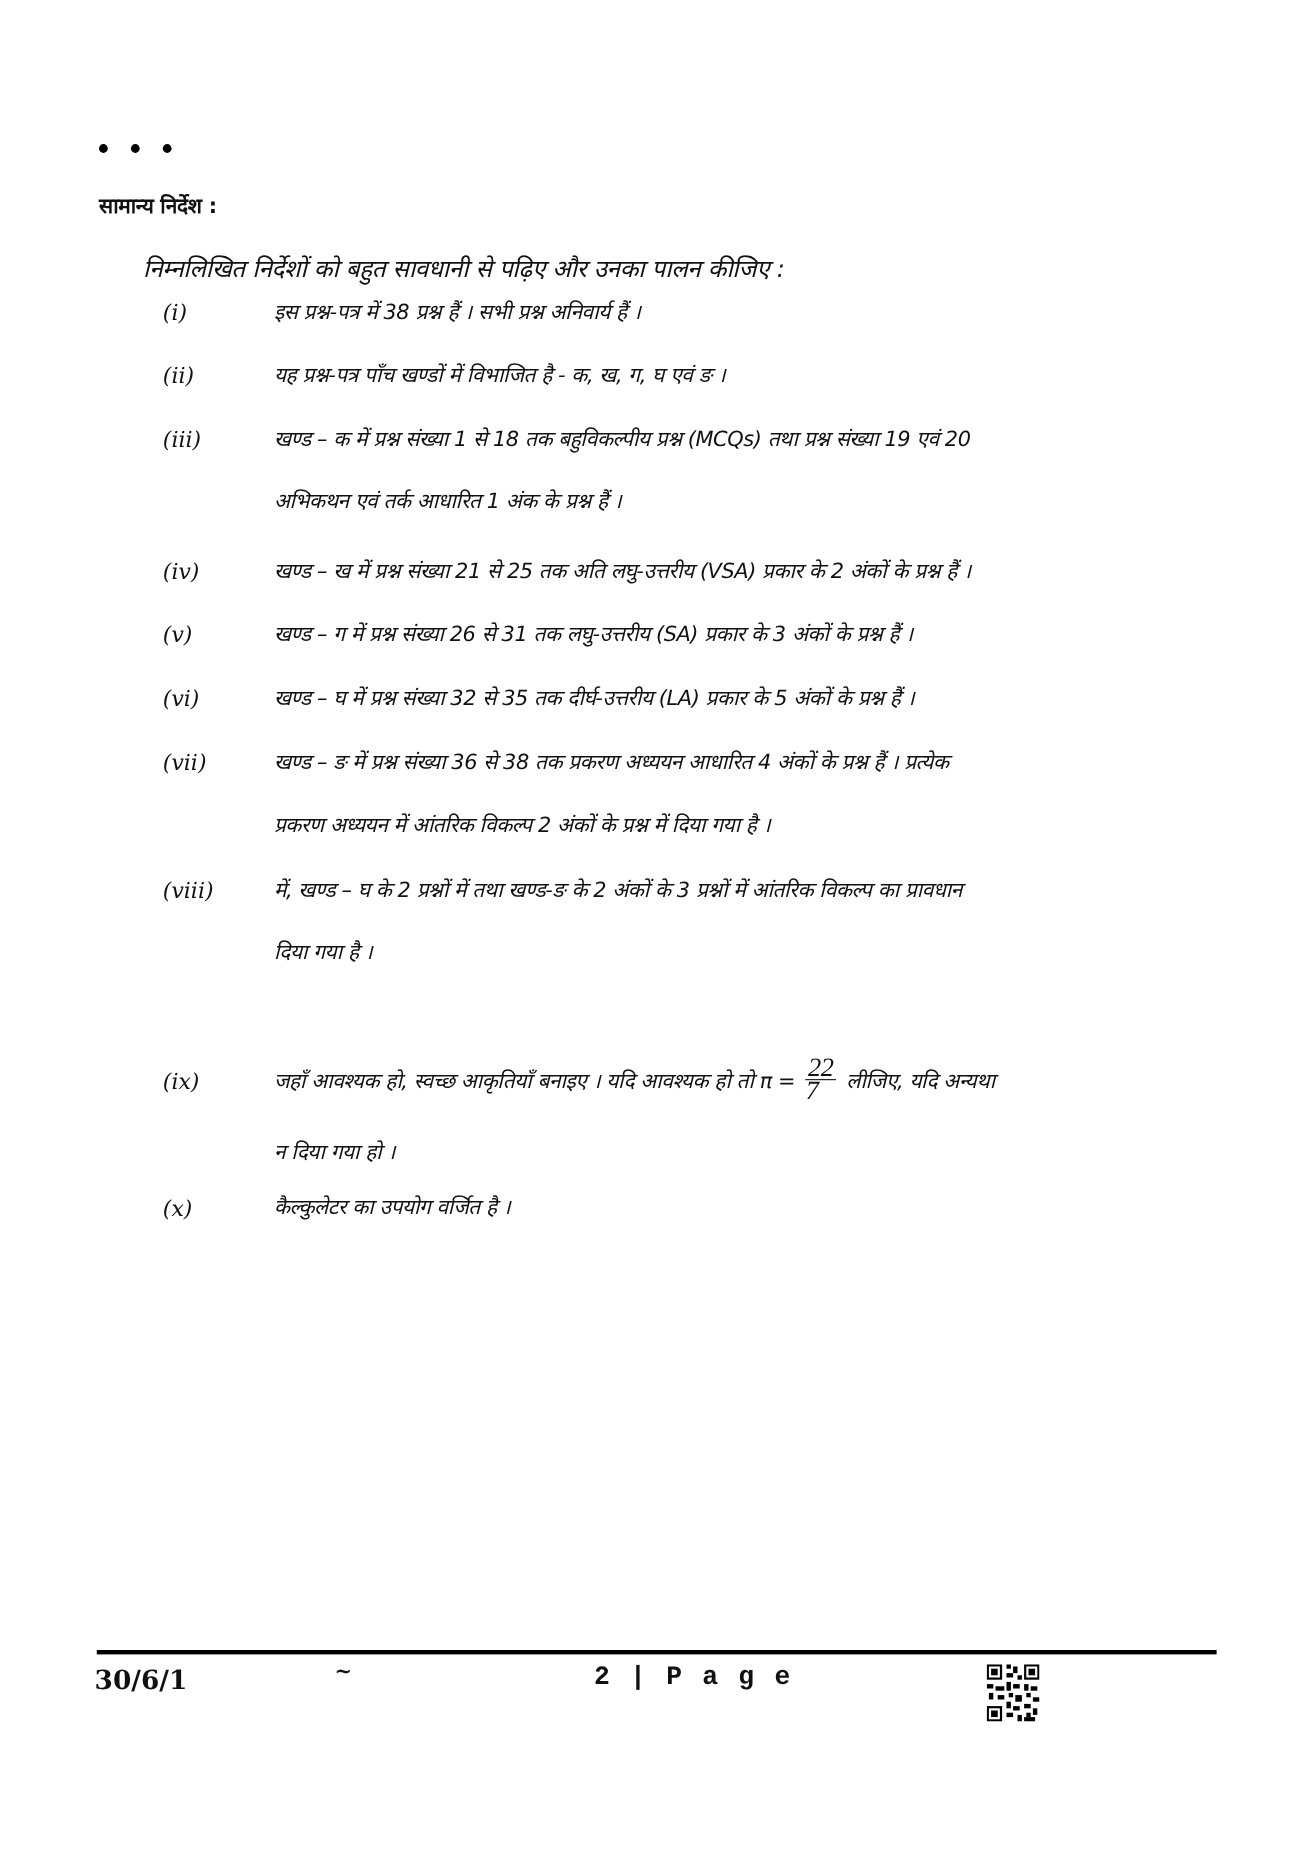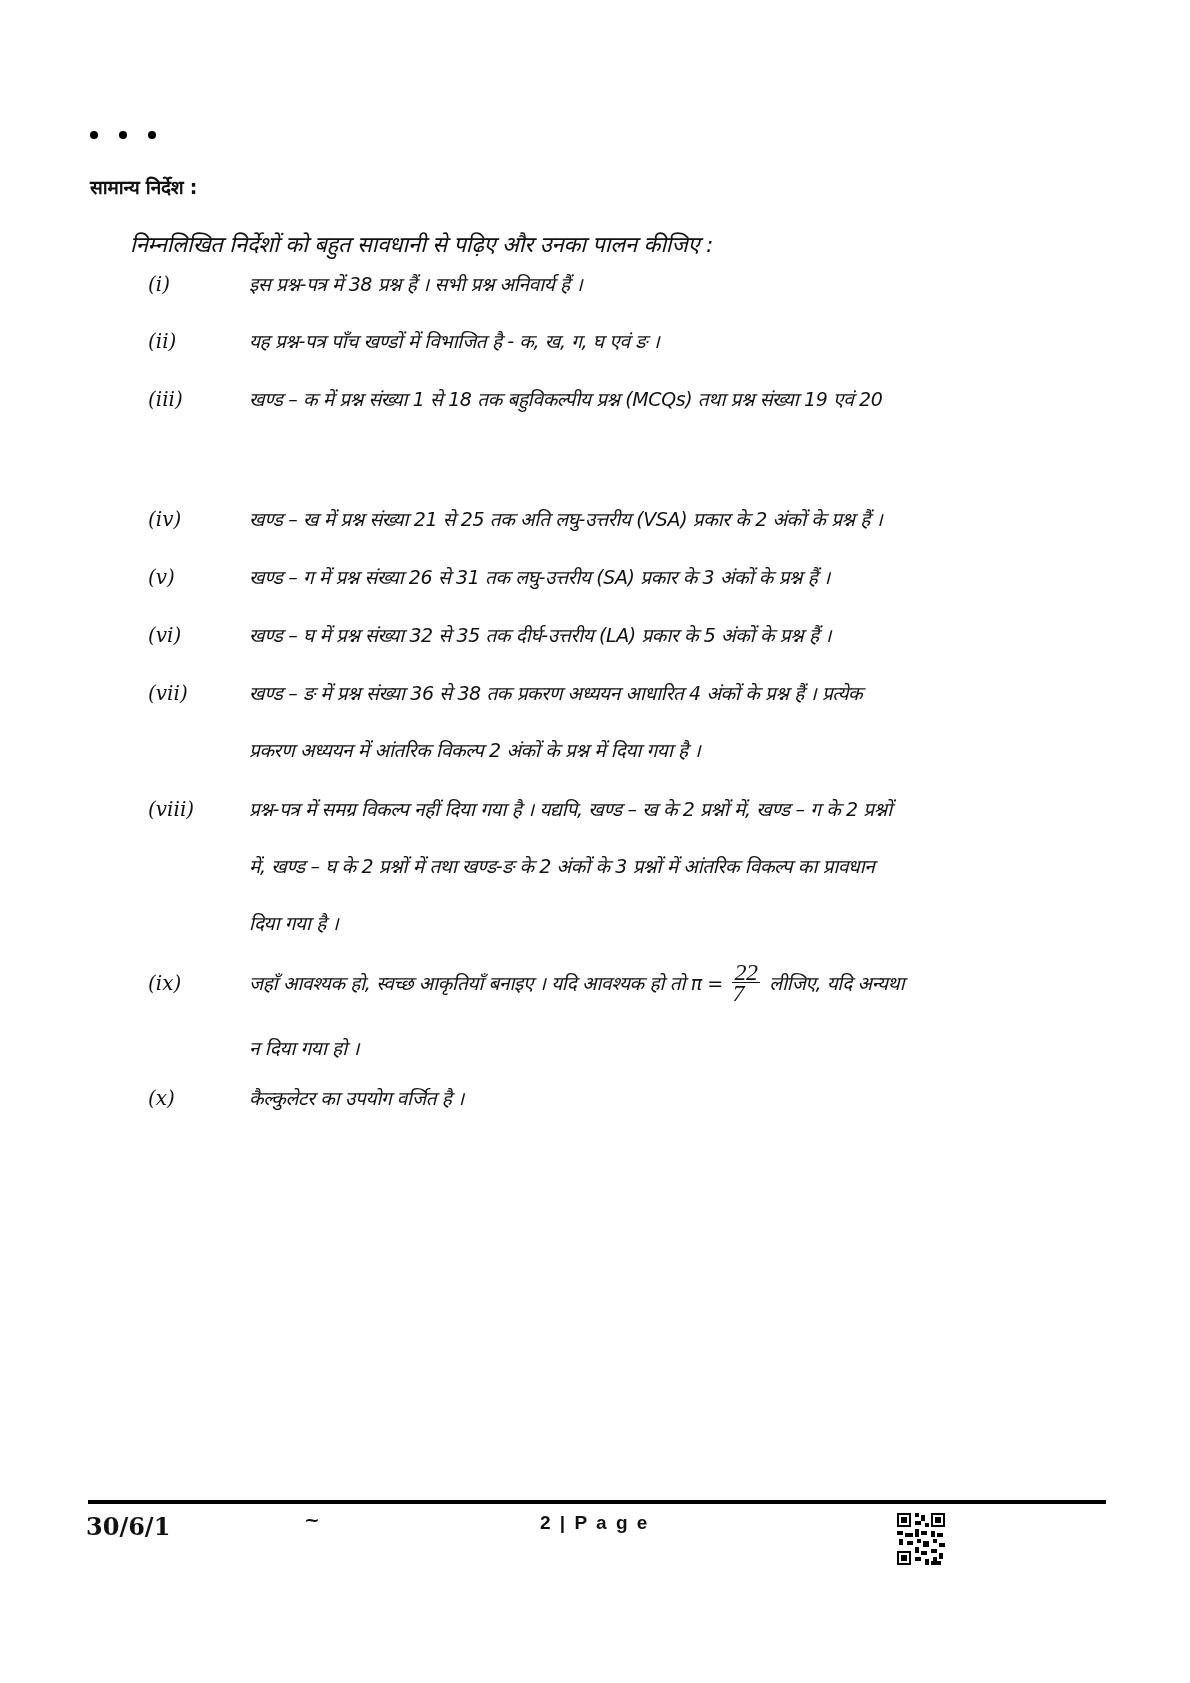--- a/index.html
+++ b/index.html
@@ -125,23 +125,23 @@
       left: 304px;
       top: 1508px;
       font-family: "DejaVu Serif", serif;
       font-weight: bold;
       font-size: 19px;
     }
     .footer-page {
       position: absolute;
       left: 540px;
       top: 1512px;
-      font-family: Liberation Sans, sans-serif;
-      font-weight: bold;
-      font-size: 19px;
+      font-family: Liberation Mono, monospace;
+      font-weight: bold;
+      font-size: 24px;
       letter-spacing: 2px;
     }
     .qr {
       position: absolute;
       left: 897px;
       top: 1513px;
       width: 48px;
       height: 52px;
     }
   </style>
@@ -170,20 +170,21 @@
     <span class="num">(ii)</span>
     <div class="text">
       <span class="line">यह प्रश्न-पत्र पाँच खण्डों में विभाजित है - क, ख, ग, घ एवं ङ ।</span>
     </div>
   </div>
 
   <div class="item" style="top:371px;">
     <span class="num">(iii)</span>
     <div class="text">
       <span class="line">खण्ड – क में प्रश्न संख्या 1 से 18 तक बहुविकल्पीय प्रश्न (MCQs) तथा प्रश्न संख्या 19 एवं 20</span>
+      <span class="line">अभिकथन एवं तर्क आधारित 1 अंक के प्रश्न हैं ।</span>
     </div>
   </div>
 
   <div class="item" style="top:491px;">
     <span class="num">(iv)</span>
     <div class="text">
       <span class="line">खण्ड – ख में प्रश्न संख्या 21 से 25 तक अति लघु-उत्तरीय (VSA) प्रकार के 2 अंकों के प्रश्न हैं ।</span>
     </div>
   </div>
 
@@ -205,21 +206,20 @@
     <span class="num">(vii)</span>
     <div class="text">
       <span class="line">खण्ड – ङ में प्रश्न संख्या 36 से 38 तक प्रकरण अध्ययन आधारित 4 अंकों के प्रश्न हैं । प्रत्येक</span>
       <span class="line">प्रकरण अध्ययन में आंतरिक विकल्प 2 अंकों के प्रश्न में दिया गया है ।</span>
     </div>
   </div>
 
   <div class="item" style="top:781px;">
     <span class="num">(viii)</span>
     <div class="text">
-      <span class="line">प्रश्न-पत्र में समग्र विकल्प नहीं दिया गया है । यद्यपि, खण्ड – ख के 2 प्रश्नों में, खण्ड – ग के 2 प्रश्नों</span>
       <span class="line">में, खण्ड – घ के 2 प्रश्नों में तथा खण्ड-ङ के 2 अंकों के 3 प्रश्नों में आंतरिक विकल्प का प्रावधान</span>
       <span class="line">दिया गया है ।</span>
     </div>
   </div>
 
   <div class="item" style="top:955px;">
     <span class="num">(ix)</span>
     <div class="text">
       <span class="line">
         <span>जहाँ आवश्यक हो, स्वच्छ आकृतियाँ बनाइए । यदि आवश्यक हो तो π =</span>

